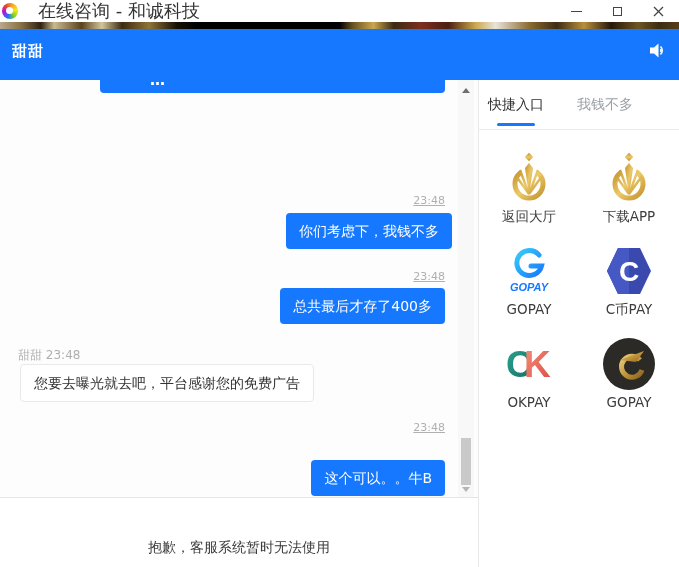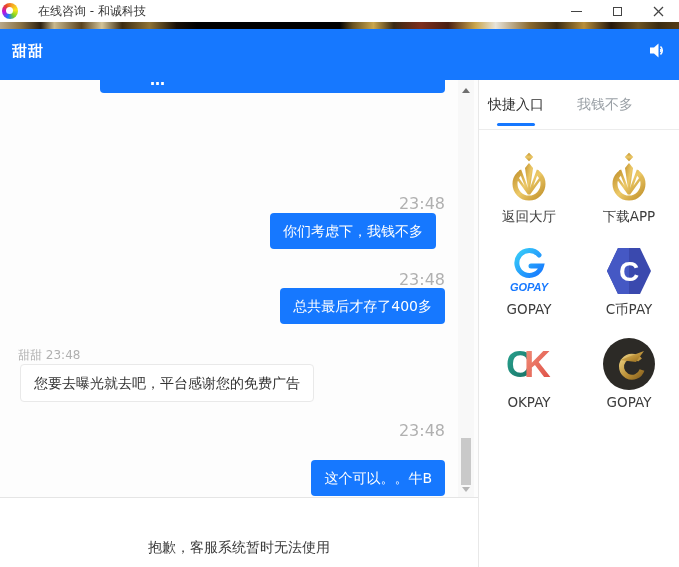--- a/index.html
+++ b/index.html
@@ -5,21 +5,21 @@
   * { margin:0; padding:0; box-sizing:border-box; }
   html,body { width:679px; height:567px; }
   body { font-family:"DejaVu Sans","Liberation Sans",sans-serif; background:#fff; overflow:hidden; }
   .window { width:679px; height:567px; display:flex; flex-direction:column; background:#fff; position:relative; }
 
   
   .titlebar { height:22px; background:#fff; display:flex; align-items:center; padding-left:2px; flex:0 0 auto; }
   .app-logo { width:16px; height:16px; border-radius:50%; margin-left:0;
     background:conic-gradient(from -40deg,#e8412c,#f5a623,#f8e71c,#7ed321,#1678ff,#bd10e0,#e8412c); position:relative; }
   .app-logo::after { content:""; position:absolute; left:4px; top:4px; width:7px; height:7px; border-radius:50%; background:#fff; }
-  .win-title { font-size:12px; color:#333; margin-left:20px; }
+  .win-title { font-size:18px; color:#333; margin-left:20px; }
   .win-controls { margin-left:auto; display:flex; align-items:center; height:100%; }
   .win-btn { width:41px; height:22px; display:flex; align-items:center; justify-content:center; cursor:pointer; }
   .glyph-min { width:11px; height:1px; background:#444; }
   .glyph-max { width:9px; height:9px; border:1px solid #444; }
   .glyph-close-svg { width:11px; height:11px; }
 
   
   .photo-strip { height:7px; flex:0 0 auto;
     background:linear-gradient(90deg,#b9a88a 0%,#8a7347 3%,#2e2212 6%,#c9b98f 8%,#5a431f 12%,#d3c49a 15%,#3c2c12 18%,#8f7336 22%,#191006 26%,#000 29%,#000 50%,#6b5422 52%,#caa64d 55%,#3a2a14 58%,#7e2f1d 62%,#4a1f12 66%,#caa64d 70%,#e8e4da 73%,#8a6a30 78%,#3c2c12 82%,#b98f3c 86%,#26180a 90%,#6e5524 94%,#3c2c12 97%,#553d18 100%); }
 
@@ -29,21 +29,21 @@
   .speaker-btn { margin-left:auto; margin-top:-8px; cursor:pointer; display:flex; }
 
   
   .main { flex:1; display:flex; min-height:0; }
   .chat-col { width:478px; display:flex; flex-direction:column; background:#fdfdfd; }
   .messages { position:relative; height:417px; flex:0 0 auto; overflow:hidden; }
 
   .bubble { position:absolute; font-size:14px; line-height:16px; padding:10px 13px; border-radius:4px; white-space:nowrap; }
   .bubble.out { background:#1678ff; color:#fff; }
   .bubble.in  { background:#fff; color:#333; border:1px solid #e9e9e9; }
-  .time { position:absolute; font-size:16px; color:#b0b0b0; }
+  .time { position:absolute; font-size:11px; color:#b0b0b0;text-decoration:underline; }
   .time.right { right:33px; text-align:right; }
   .sender-label { position:absolute; left:18px; font-size:12px; color:#b0b0b0; }
 
   .partial-bubble { position:absolute; top:0; left:100px; width:345px; height:13px; background:#1678ff;
     border-radius:0 0 4px 4px; overflow:hidden; }
   .partial-bubble span { position:absolute; left:50px; top:-9px; color:#fff; font-size:15px; font-weight:bold; letter-spacing:2px; }
 
   
   .scrollbar { position:absolute; left:458px; top:0; width:16px; height:417px; background:#f8f8f8; }
   .sb-arrow { position:absolute; left:0; width:16px; height:12px; display:flex; align-items:center; justify-content:center; cursor:pointer; }
@@ -109,21 +109,21 @@
   <div class="main">
 
     <div class="chat-col">
       <div class="messages">
 
         <div class="partial-bubble">
           <span>…</span>
         </div>
 
         <div class="time right" style="top:114px;">23:48</div>
-        <div class="bubble out" style="top:133px; right:42px;">你们考虑下，我钱不多</div>
+        <div class="bubble out" style="top:133px; right:26px;">你们考虑下，我钱不多</div>
 
         <div class="time right" style="top:190px;">23:48</div>
         <div class="bubble out" style="top:208px; right:33px;">总共最后才存了400多</div>
 
         <div class="sender-label" style="top:267px;">甜甜 23:48</div>
         <div class="bubble in" style="top:284px; left:20px;">您要去曝光就去吧，平台感谢您的免费广告</div>
 
         <div class="time right" style="top:341px;">23:48</div>
         <div class="bubble out" style="top:380px; right:33px;">这个可以。。牛B</div>
 

